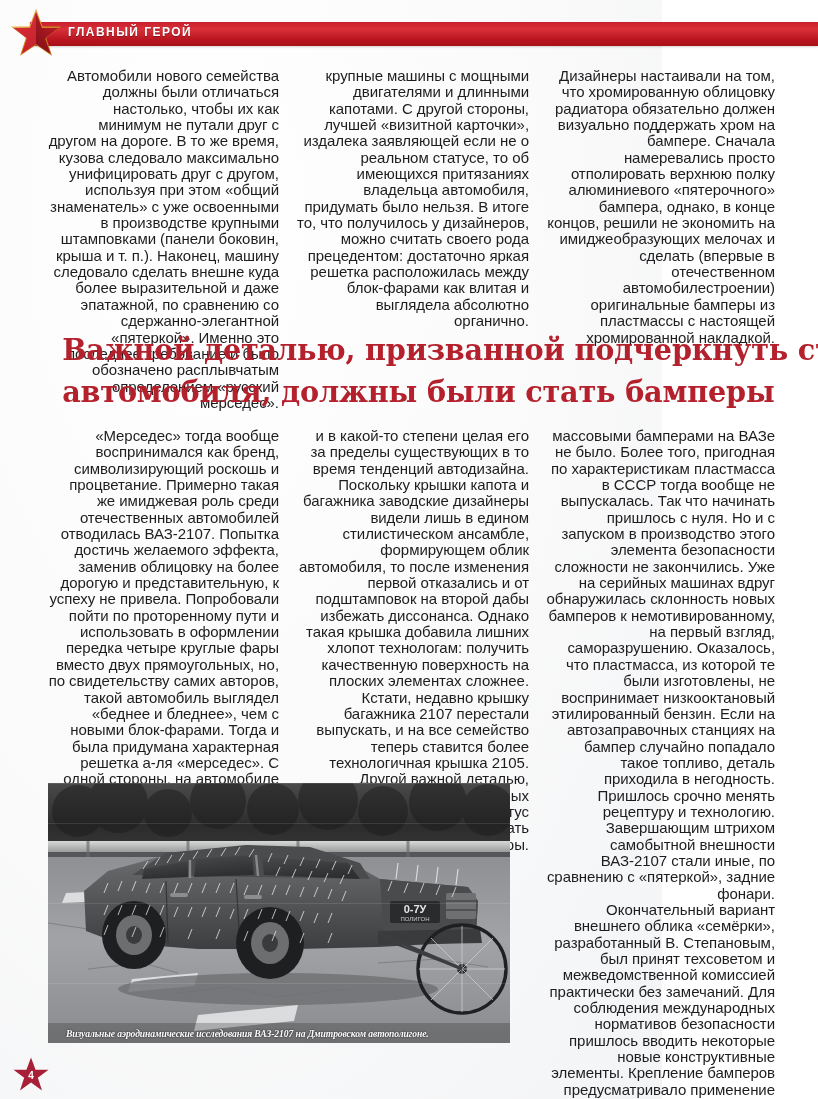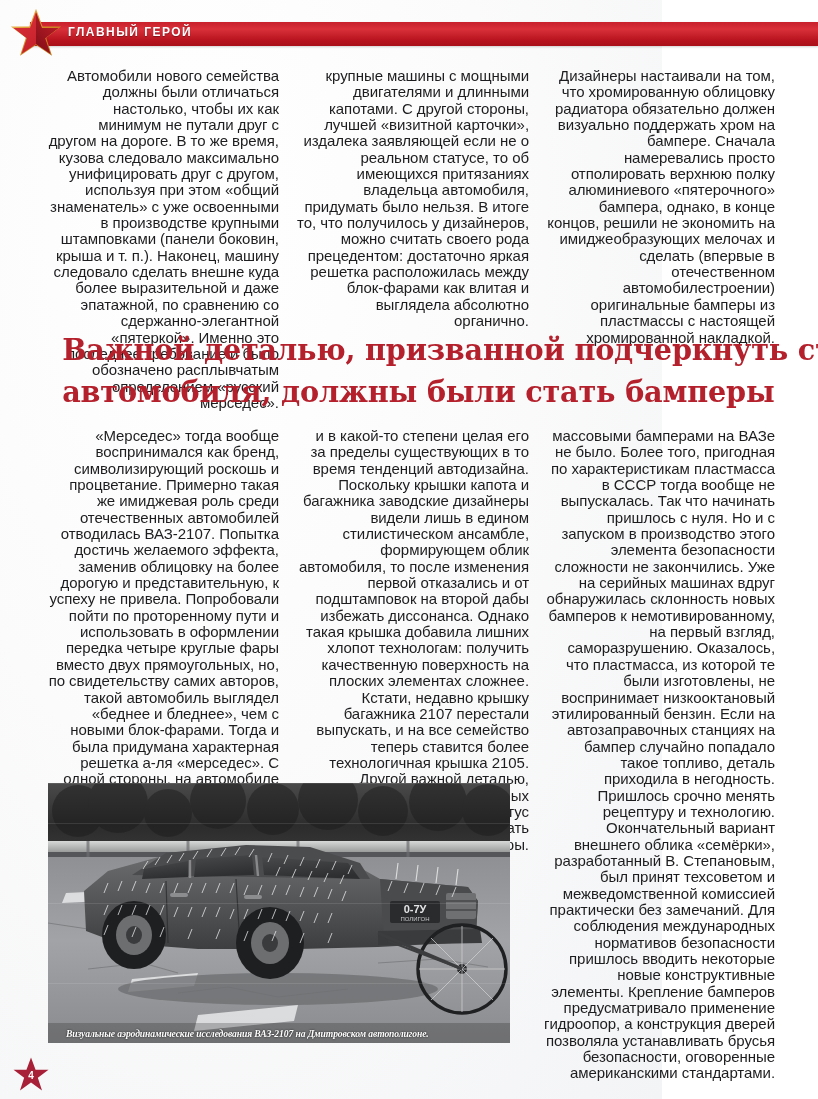--- a/index.html
+++ b/index.html
@@ -216,20 +216,21 @@
   <div class="col" id="col-bot-1">
       <p>«Мерседес» тогда вообще воспринимался как бренд, символизирующий роскошь и процветание. Примерно такая же имиджевая роль среди отечественных автомобилей отводилась ВАЗ-2107. Попытка достичь желаемого эффекта, заменив облицовку на более дорогую и представительную, к успеху не привела. Попробовали пойти по проторенному пути и использовать в оформлении передка четыре круглые фары вместо двух прямоугольных, но, по свидетельству самих авторов, такой автомобиль выглядел «беднее и бледнее», чем с новыми блок-фарами. Тогда и была придумана характерная решетка а-ля «мерседес». С одной стороны, на автомобиле такого класса она должна была выглядеть довольно нелепо: подобные акцентированные облицовки традиционно украшали</p>
     </div>
   <div class="col" id="col-bot-2">
       <p>и в какой-то степени целая его за пределы существующих в то время тенденций автодизайна.</p>
       <p>Поскольку крышки капота и багажника заводские дизайнеры видели лишь в едином стилистическом ансамбле, формирующем облик автомобиля, то после изменения первой отказались и от подштамповок на второй  дабы избежать диссонанса. Однако такая крышка добавила лишних хлопот технологам: получить качественную поверхность на плоских элементах сложнее. Кстати, недавно крышку багажника 2107 перестали выпускать, и на все семейство теперь ставится более технологичная крышка 2105.</p>
       <p>Другой важной деталью, призванной без серьезных вложений подчеркнуть статус автомобиля, должны были стать бамперы.</p>
     </div>
   <div class="col" id="col-bot-3">
       <p>массовыми бамперами на ВАЗе не было. Более того, пригодная по характеристикам пластмасса в СССР тогда вообще не выпускалась. Так что начинать пришлось с нуля. Но и с запуском в производство этого элемента безопасности сложности не закончились. Уже на серийных машинах вдруг обнаружилась склонность новых бамперов к немотивированному, на первый взгляд, саморазрушению. Оказалось, что пластмасса, из которой те были изготовлены, не воспринимает низкооктановый этилированный бензин. Если на автозаправочных станциях на бампер случайно попадало такое топливо, деталь приходила в негодность. Пришлось срочно менять рецептуру и технологию.</p>
+      <p>Завершающим штрихом самобытной внешности ВАЗ-2107 стали иные, по сравнению с «пятеркой», задние фонари.</p>
       <p>Окончательный вариант внешнего облика «семёрки», разработанный В. Степановым, был принят техсоветом и межведомственной комиссией практически без замечаний. Для соблюдения международных нормативов безопасности пришлось вводить некоторые новые конструктивные элементы. Крепление бамперов предусматривало применение гидроопор, а конструкция дверей позволяла устанавливать брусья безопасности, оговоренные американскими стандартами.</p>
     </div>
 
   <div class="photo-wrap">
     <svg class="photo-canvas" viewBox="0 0 462 260" preserveAspectRatio="none">
       <defs>
         <linearGradient id="skyTrees" x1="0" y1="0" x2="0" y2="1">
           <stop offset="0%" stop-color="#4a4a4a"></stop>
           <stop offset="55%" stop-color="#2c2c2c"></stop>
           <stop offset="100%" stop-color="#3a3a3a"></stop>

